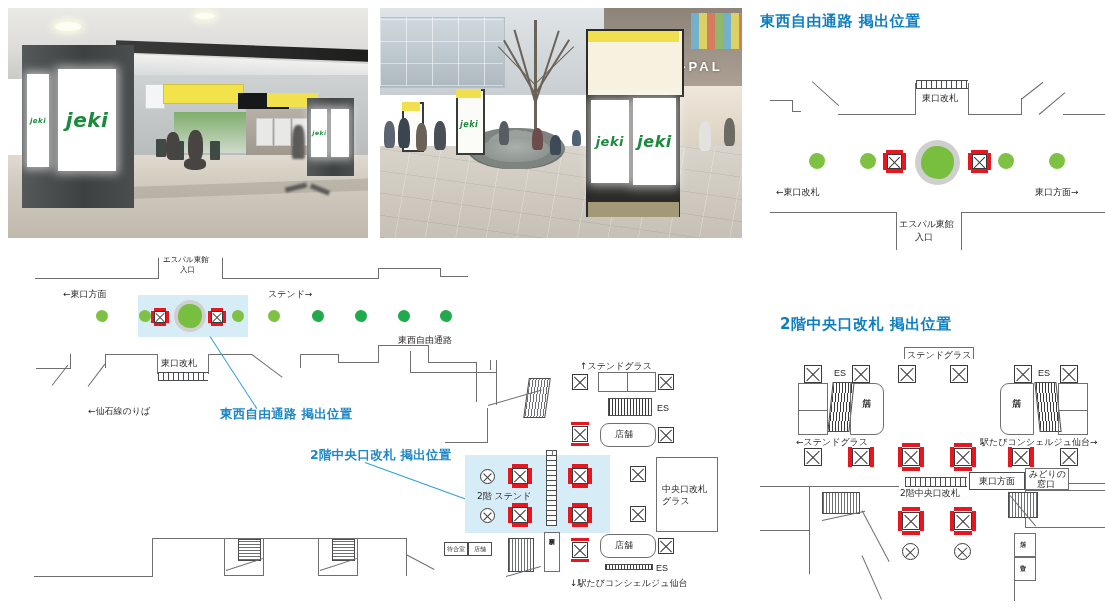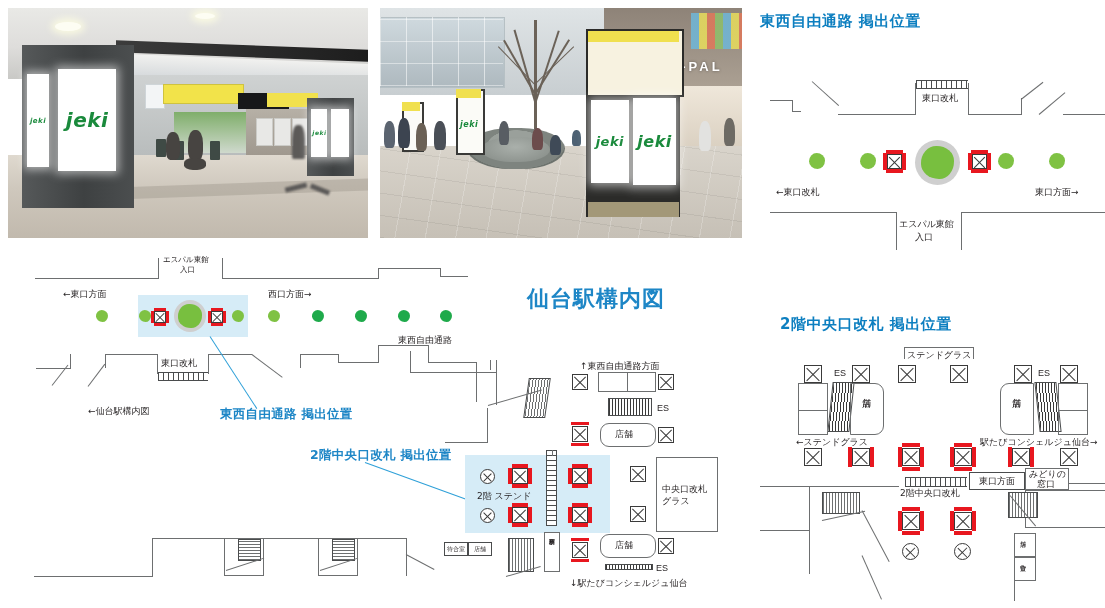--- a/index.html
+++ b/index.html
@@ -385,35 +385,34 @@
     <div class="bar" style="left:4px;bottom:0;width:18px;height:4px;"></div>
     <div class="xm" style="left:4px;top:5px;width:18px;height:18px;"></div>
   </div>
   <div class="circx" style="left:150px;top:238px;width:17px;height:17px;"></div>
   <div class="circx" style="left:202px;top:238px;width:17px;height:17px;"></div>
   <div class="leadgray" style="left:110px;top:250px;width:48px;transform:rotate(66deg);"></div>
 </div>
 
 <div class="abs" style="left:0px;top:250px;width:745px;height:358px;">
 
-  <div class="map-title jp abs" style="left:527px;top:34px;">仙台駅構内図</div>
 
   <div class="wall" style="left:35px;top:28px;width:123px;height:1px;"></div>
   <div class="wall" style="left:158px;top:8px;width:1px;height:21px;"></div>
   <div class="lbl-sm jp abs" style="left:163px;top:6px;">エスパル東館</div>
   <div class="lbl-sm jp abs" style="left:180px;top:16px;">入口</div>
   <div class="wall" style="left:222px;top:8px;width:1px;height:21px;"></div>
   <div class="wall" style="left:222px;top:28px;width:156px;height:1px;"></div>
   <div class="wall" style="left:378px;top:18px;width:1px;height:11px;"></div>
   <div class="wall" style="left:378px;top:18px;width:62px;height:1px;"></div>
   <div class="wall" style="left:440px;top:18px;width:1px;height:8px;"></div>
   <div class="wall" style="left:440px;top:26px;width:28px;height:1px;"></div>
 
   <div class="lbl jp abs" style="left:63px;top:38px;">←東口方面</div>
-  <div class="lbl jp abs" style="left:268px;top:38px;">西口方面→</div>
+  <div class="lbl jp abs" style="left:268px;top:38px;">ステンド→</div>
 
   <div class="hl" style="left:138px;top:45px;width:110px;height:42px;"></div>
 
   <div class="blob lt" style="left:96px;top:60px;width:12px;height:12px;"></div>
   <div class="blob lt" style="left:139px;top:60px;width:12px;height:12px;"></div>
   <div class="xr" style="left:151px;top:58px;width:18px;height:18px;">
     <div class="bar" style="left:0;top:3px;width:3px;height:12px;"></div>
     <div class="bar" style="right:0;top:3px;width:3px;height:12px;"></div>
     <div class="bar" style="left:3px;top:0;width:12px;height:3px;"></div>
     <div class="bar" style="left:3px;bottom:0;width:12px;height:3px;"></div>
@@ -451,28 +450,28 @@
   <div class="leadgray" style="left:252px;top:104px;width:38px;transform:rotate(37deg);"></div>
   <div class="wall" style="left:300px;top:104px;width:1px;height:14px;"></div>
   <div class="wall" style="left:300px;top:104px;width:38px;height:1px;"></div>
   <div class="wall" style="left:338px;top:104px;width:1px;height:8px;"></div>
   <div class="wall" style="left:338px;top:112px;width:40px;height:1px;"></div>
   <div class="wall" style="left:378px;top:95px;width:1px;height:18px;"></div>
   <div class="wall" style="left:378px;top:95px;width:50px;height:1px;"></div>
   <div class="wall" style="left:428px;top:95px;width:1px;height:18px;"></div>
   <div class="wall" style="left:428px;top:112px;width:48px;height:1px;"></div>
 
-  <div class="lbl jp abs" style="left:88px;top:155px;">←仙台駅構内図</div>
+  <div class="lbl jp abs" style="left:88px;top:155px;">←仙石線のりば</div>
 
   <div class="leader" style="left:210px;top:86px;width:86px;transform:rotate(57deg);"></div>
   <div class="note jp abs" style="left:220px;top:156px;">東西自由通路 掲出位置</div>
   <div class="note jp abs" style="left:310px;top:197px;">2階中央口改札 掲出位置</div>
   <div class="leader" style="left:365px;top:212px;width:120px;transform:rotate(20deg);"></div>
 
-  <div class="lbl jp abs" style="left:580px;top:110px;">↑東西自由通路方面</div>
+  <div class="lbl jp abs" style="left:580px;top:110px;">↑ステンドグラス</div>
   <div class="wall" style="left:476px;top:112px;width:1px;height:40px;"></div>
   <div class="wall" style="left:496px;top:110px;width:1px;height:45px;"></div>
   <div class="wall" style="left:490px;top:110px;width:1px;height:10px;"></div>
   <div class="wall" style="left:410px;top:122px;width:86px;height:1px;"></div>
   <div class="wall" style="left:410px;top:101px;width:1px;height:21px;"></div>
   <div class="stairv" style="left:526px;top:128px;width:22px;height:40px;transform:skewX(-8deg);"></div>
   <div class="leadgray" style="left:488px;top:155px;width:56px;transform:rotate(-16deg);"></div>
   <div class="wall" style="left:487px;top:158px;width:1px;height:34px;"></div>
   <div class="wall" style="left:445px;top:192px;width:43px;height:1px;"></div>
 

